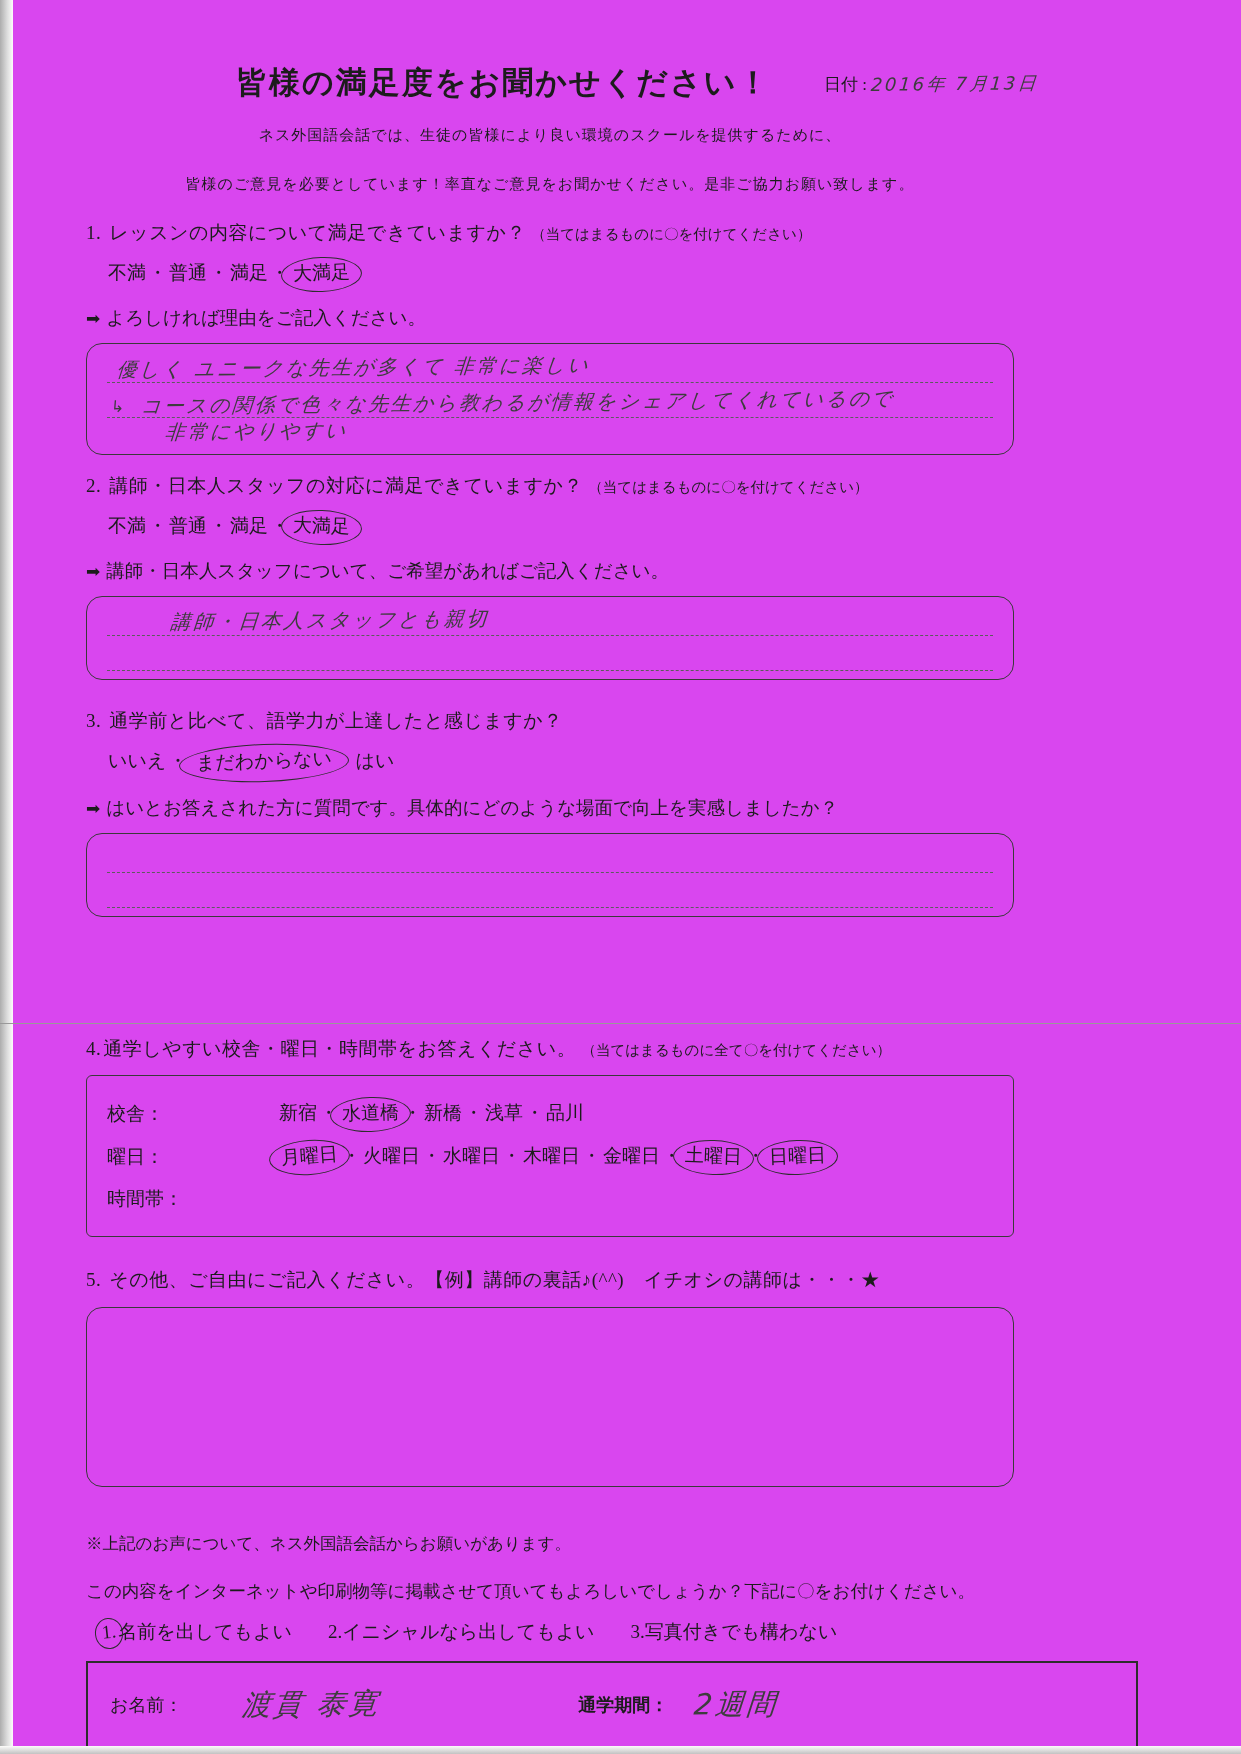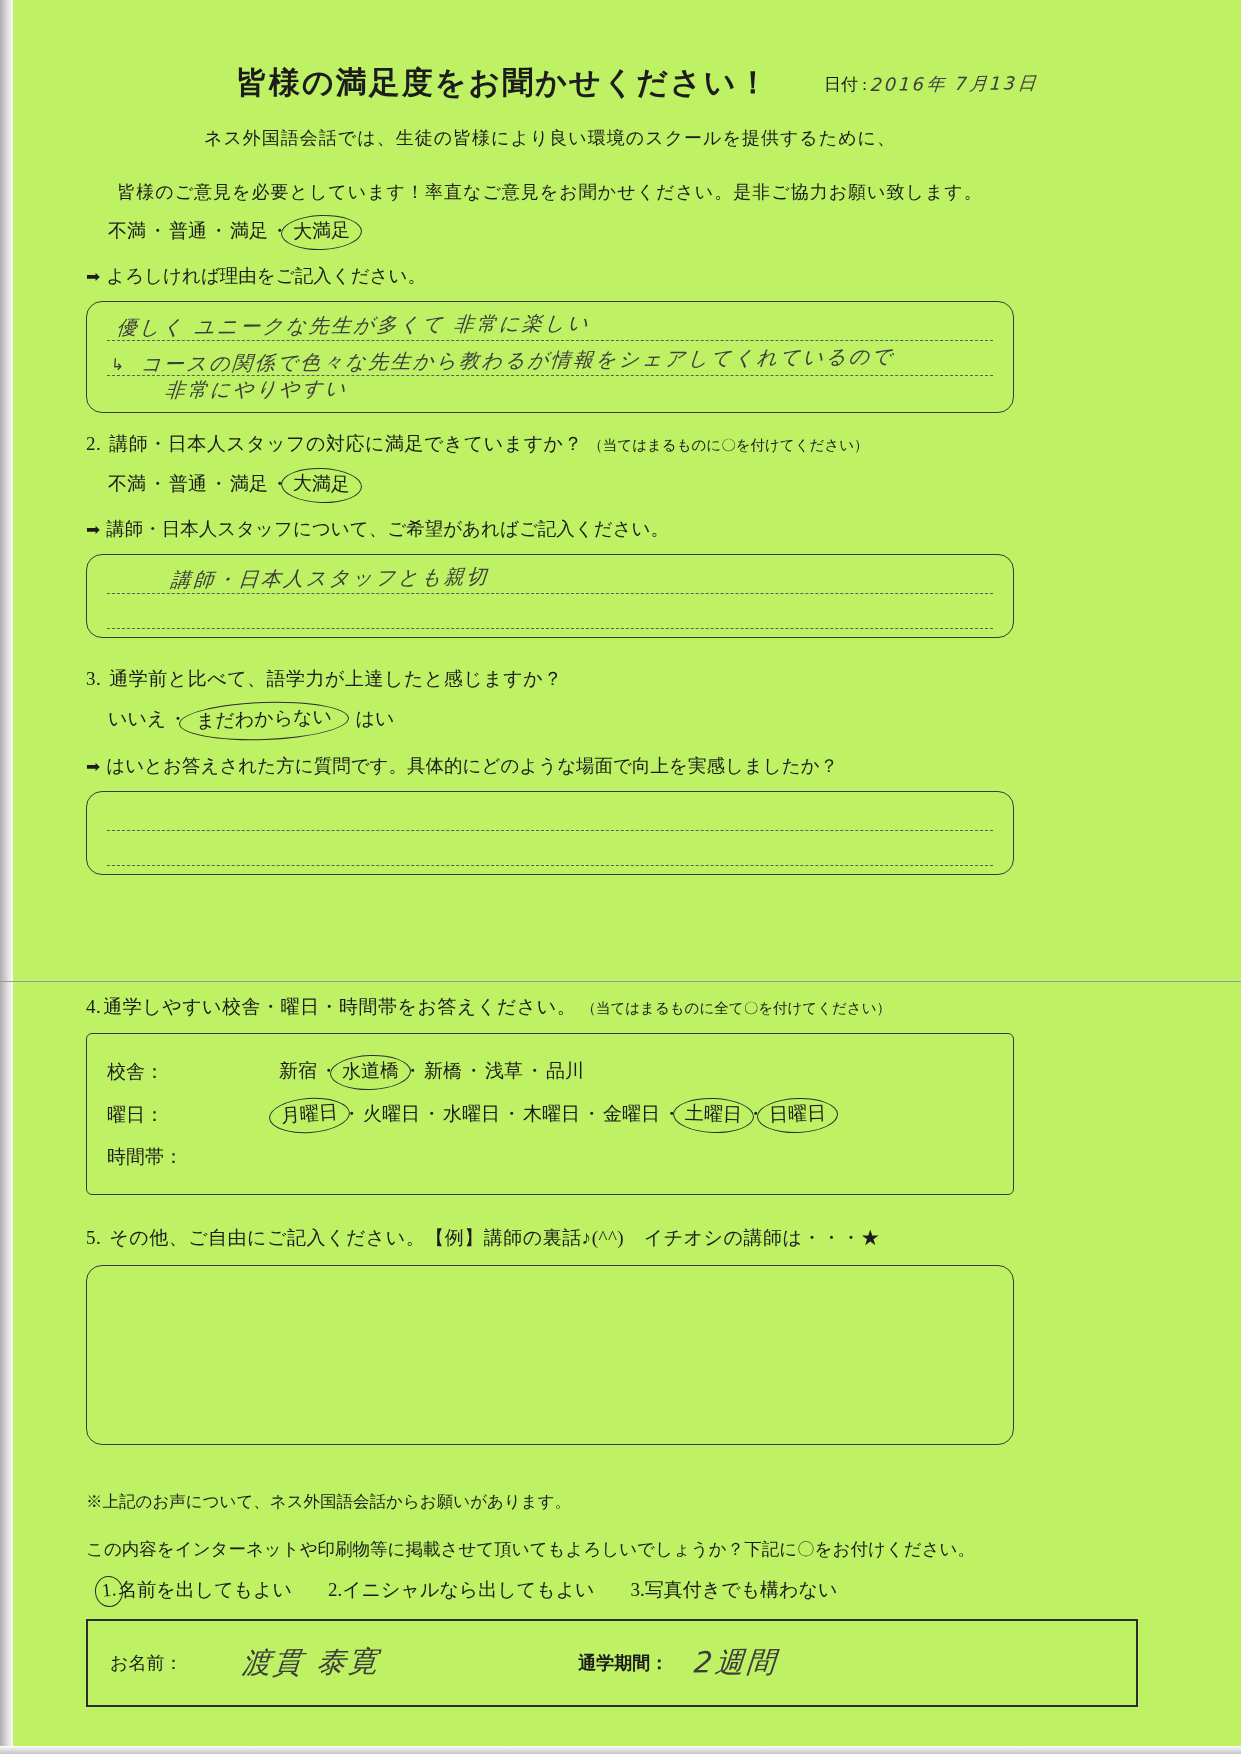--- a/index.html
+++ b/index.html
@@ -1,35 +1,35 @@
 <!DOCTYPE html>
 <html><head>
 <meta charset="utf-8">
 <style>
   html,body { margin:0; padding:0; background:#d9d9d9; }
   .sheet {
     position:relative; width:1241px; height:1754px;
-    background:#bef264; overflow:hidden;
+    background:#d946ef; overflow:hidden;
     font-family:"Liberation Serif","DejaVu Serif",serif;
     color:#1c1c1c;
   }
   .scan-edge-left {
     position:absolute; left:0; top:0; width:13px; height:100%;
     background:linear-gradient(90deg,#adadad,#dcdcdc 55%,#fcfcfa);
   }
   .scan-edge-bottom {
     position:absolute; left:0; bottom:0; width:100%; height:8px;
     background:linear-gradient(0deg,#c2c2c2,#fcfcfa);
   }
   .content { position:absolute; left:86px; top:0; width:928px; }
 
   .header { position:relative; padding-top:62px; }
   .title { font-size:31px; font-weight:bold; letter-spacing:2px; margin:0 0 0 150px; }
   .date-wrap { position:absolute; left:738px; top:72px; white-space:nowrap; font-size:17px; }
-  .intro { text-align:center; font-size:18px; letter-spacing:1px; }
+  .intro { text-align:center; font-size:15px; letter-spacing:1px; }
   .intro.l1 { margin-top:22px; }
   .intro.l2 { margin-top:30px; }
 
   .q { margin-top:0; font-size:19px; letter-spacing:0.5px; }
   .q .qnum { margin-right:8px; }
   .hint { font-size:14.5px; letter-spacing:0; }
   .opts { margin:14px 0 0 22px; font-size:19px; }
   .sep { margin:0 2px; }
   .followup { margin-top:18px; font-size:18.5px; }
   .arrow { font-family:"DejaVu Sans",sans-serif; font-size:17px; margin-right:6px; }
@@ -91,20 +91,24 @@
     <div class="header">
       <h1 class="title">皆様の満足度をお聞かせください！</h1>
       <div class="date-wrap">
         <span>日付 :</span>
         <span class="hw" style="font-size:18px">2016年 7月13日</span>
       </div>
       <div class="intro l1">ネス外国語会話では、生徒の皆様により良い環境のスクールを提供するために、</div>
       <div class="intro l2">皆様のご意見を必要としています！率直なご意見をお聞かせください。是非ご協力お願い致します。</div>
     </div>
 
+    <div class="q" style="margin-top:26px">
+      <span class="qnum">1.</span><span>レッスンの内容について満足できていますか？</span>
+      <span class="hint">（当てはまるものに〇を付けてください）</span>
+    </div>
     <div class="opts">
       <span>不満</span><span class="sep">・</span><span>普通</span><span class="sep">・</span><span>満足</span><span class="sep">・</span><span class="circ"><span>大満足</span></span>
     </div>
     <div class="followup">
       <span class="arrow">➡</span><span>よろしければ理由をご記入ください。</span>
     </div>
     <div class="ansbox">
       <div class="wline">
           <span class="hw" style="margin-left:10px">優しく ユニークな先生が多くて 非常に楽しい</span>
         </div>

